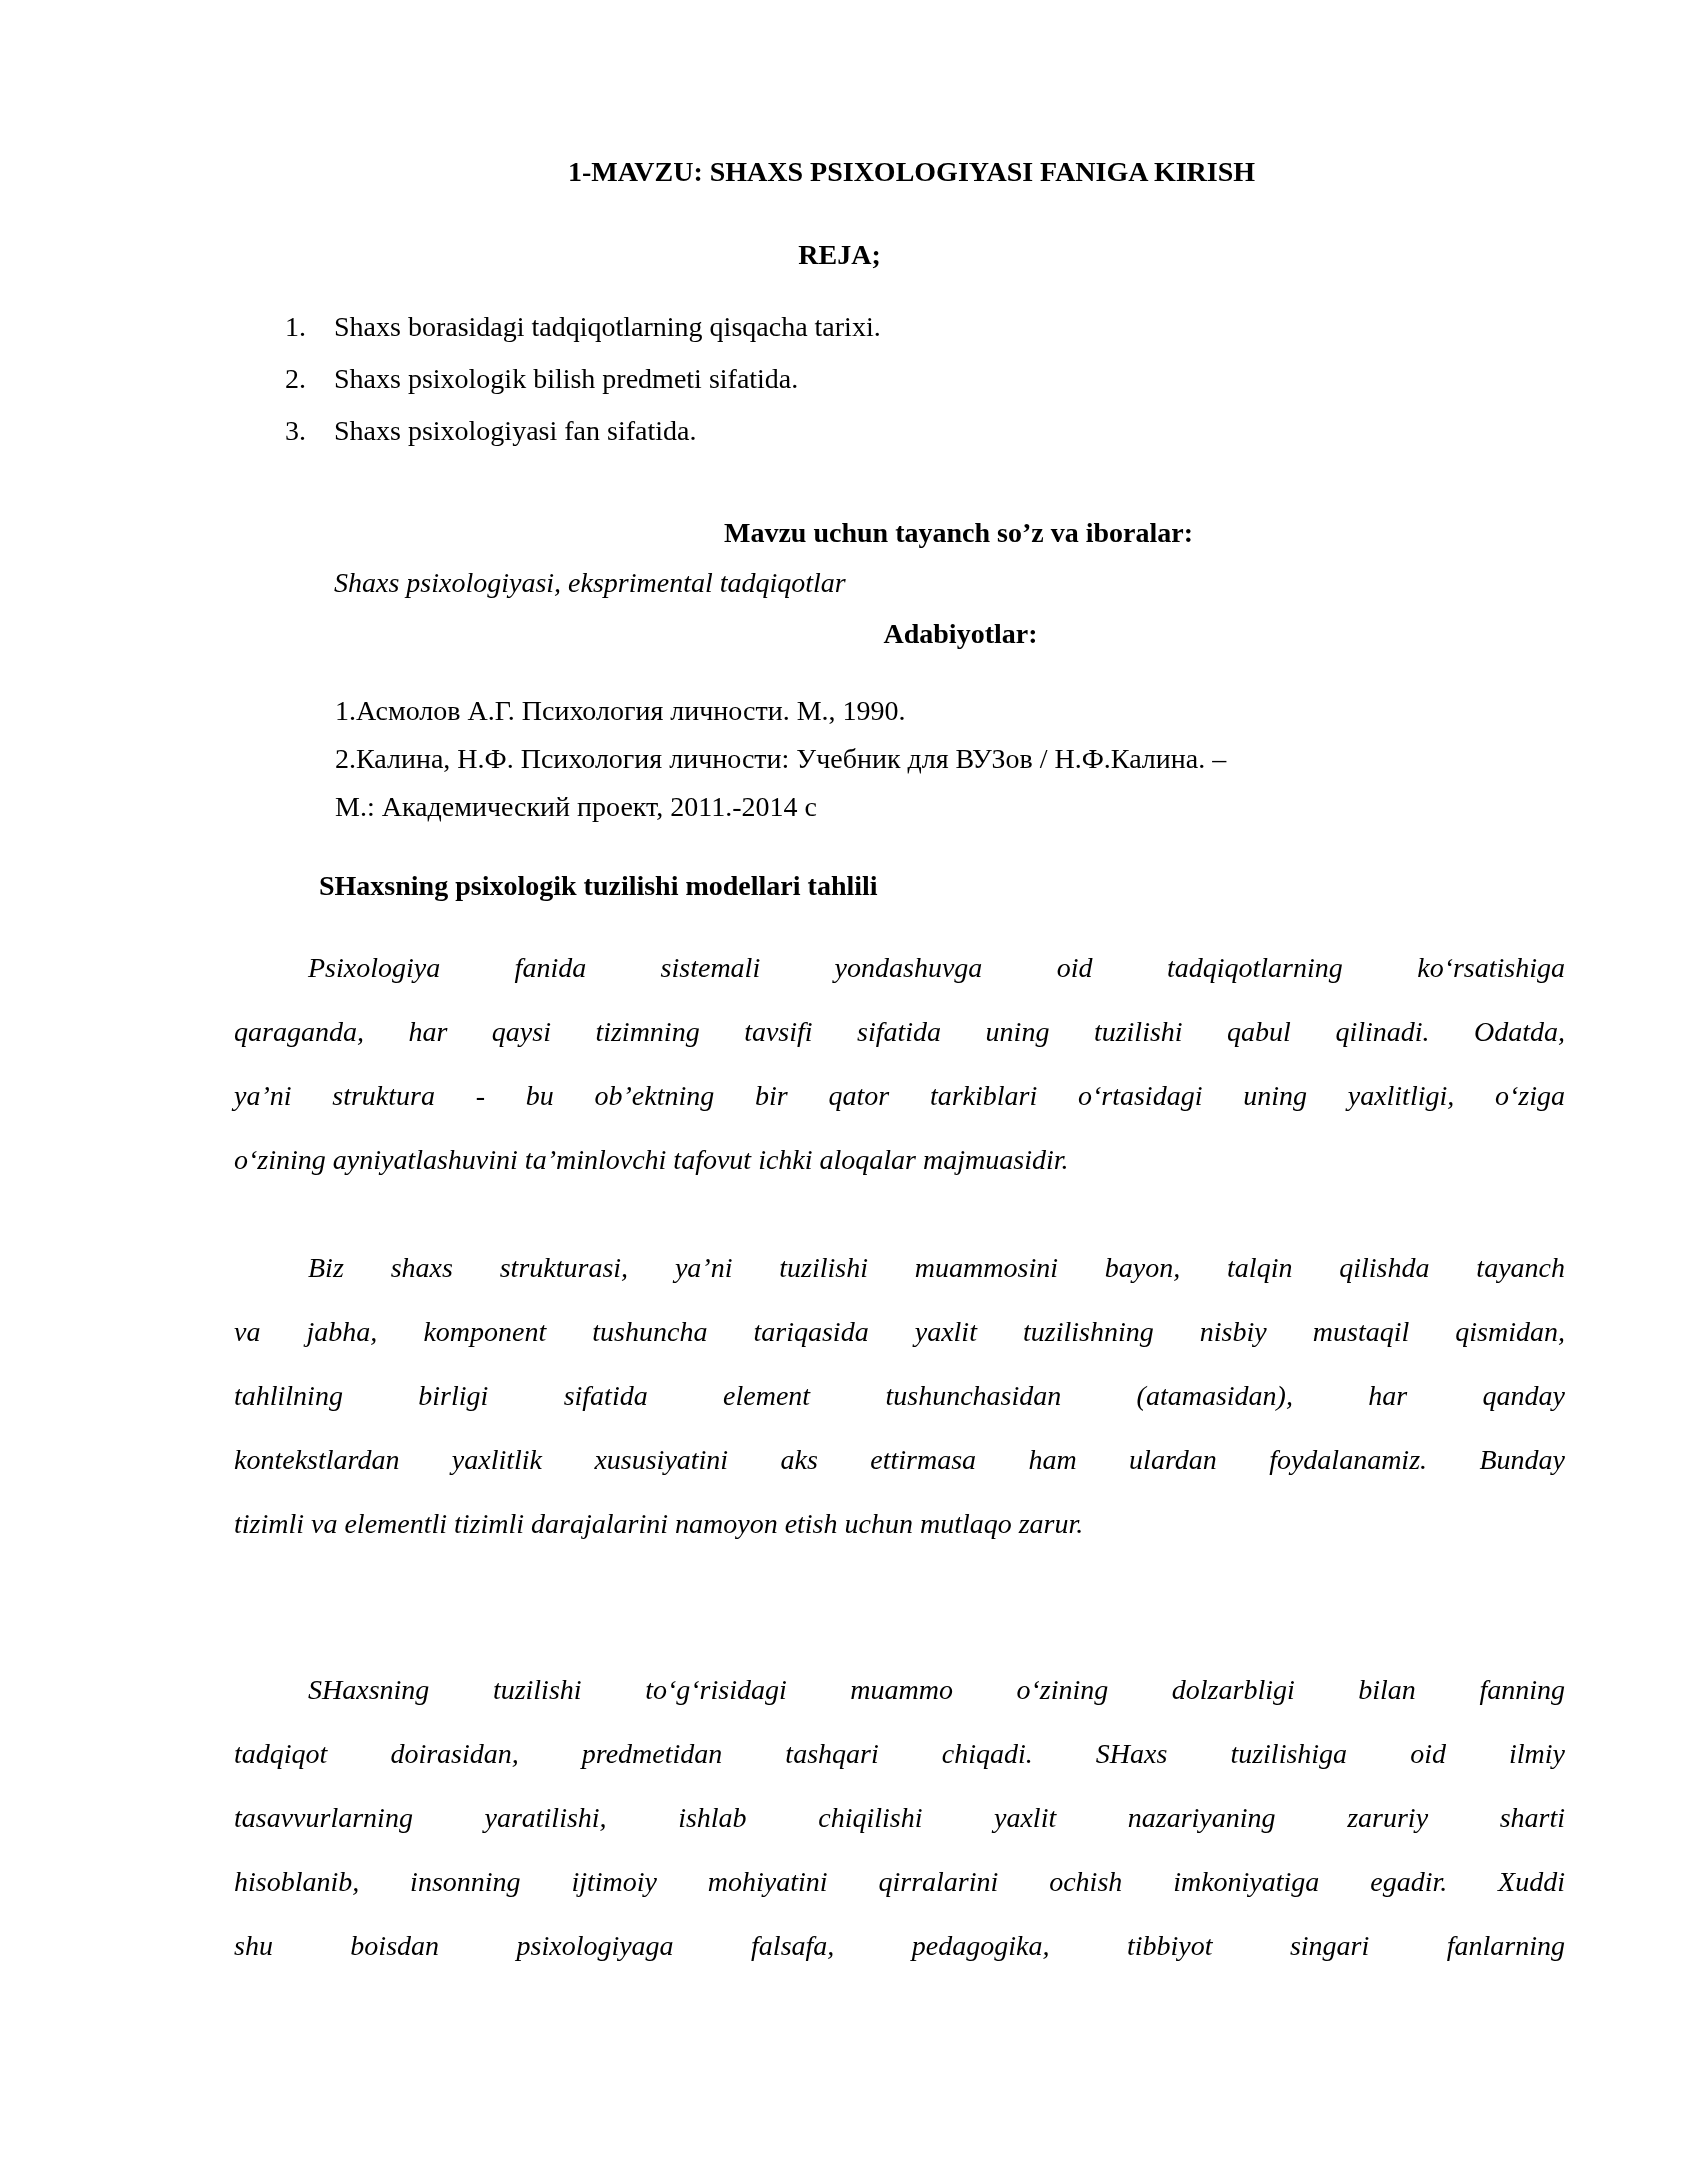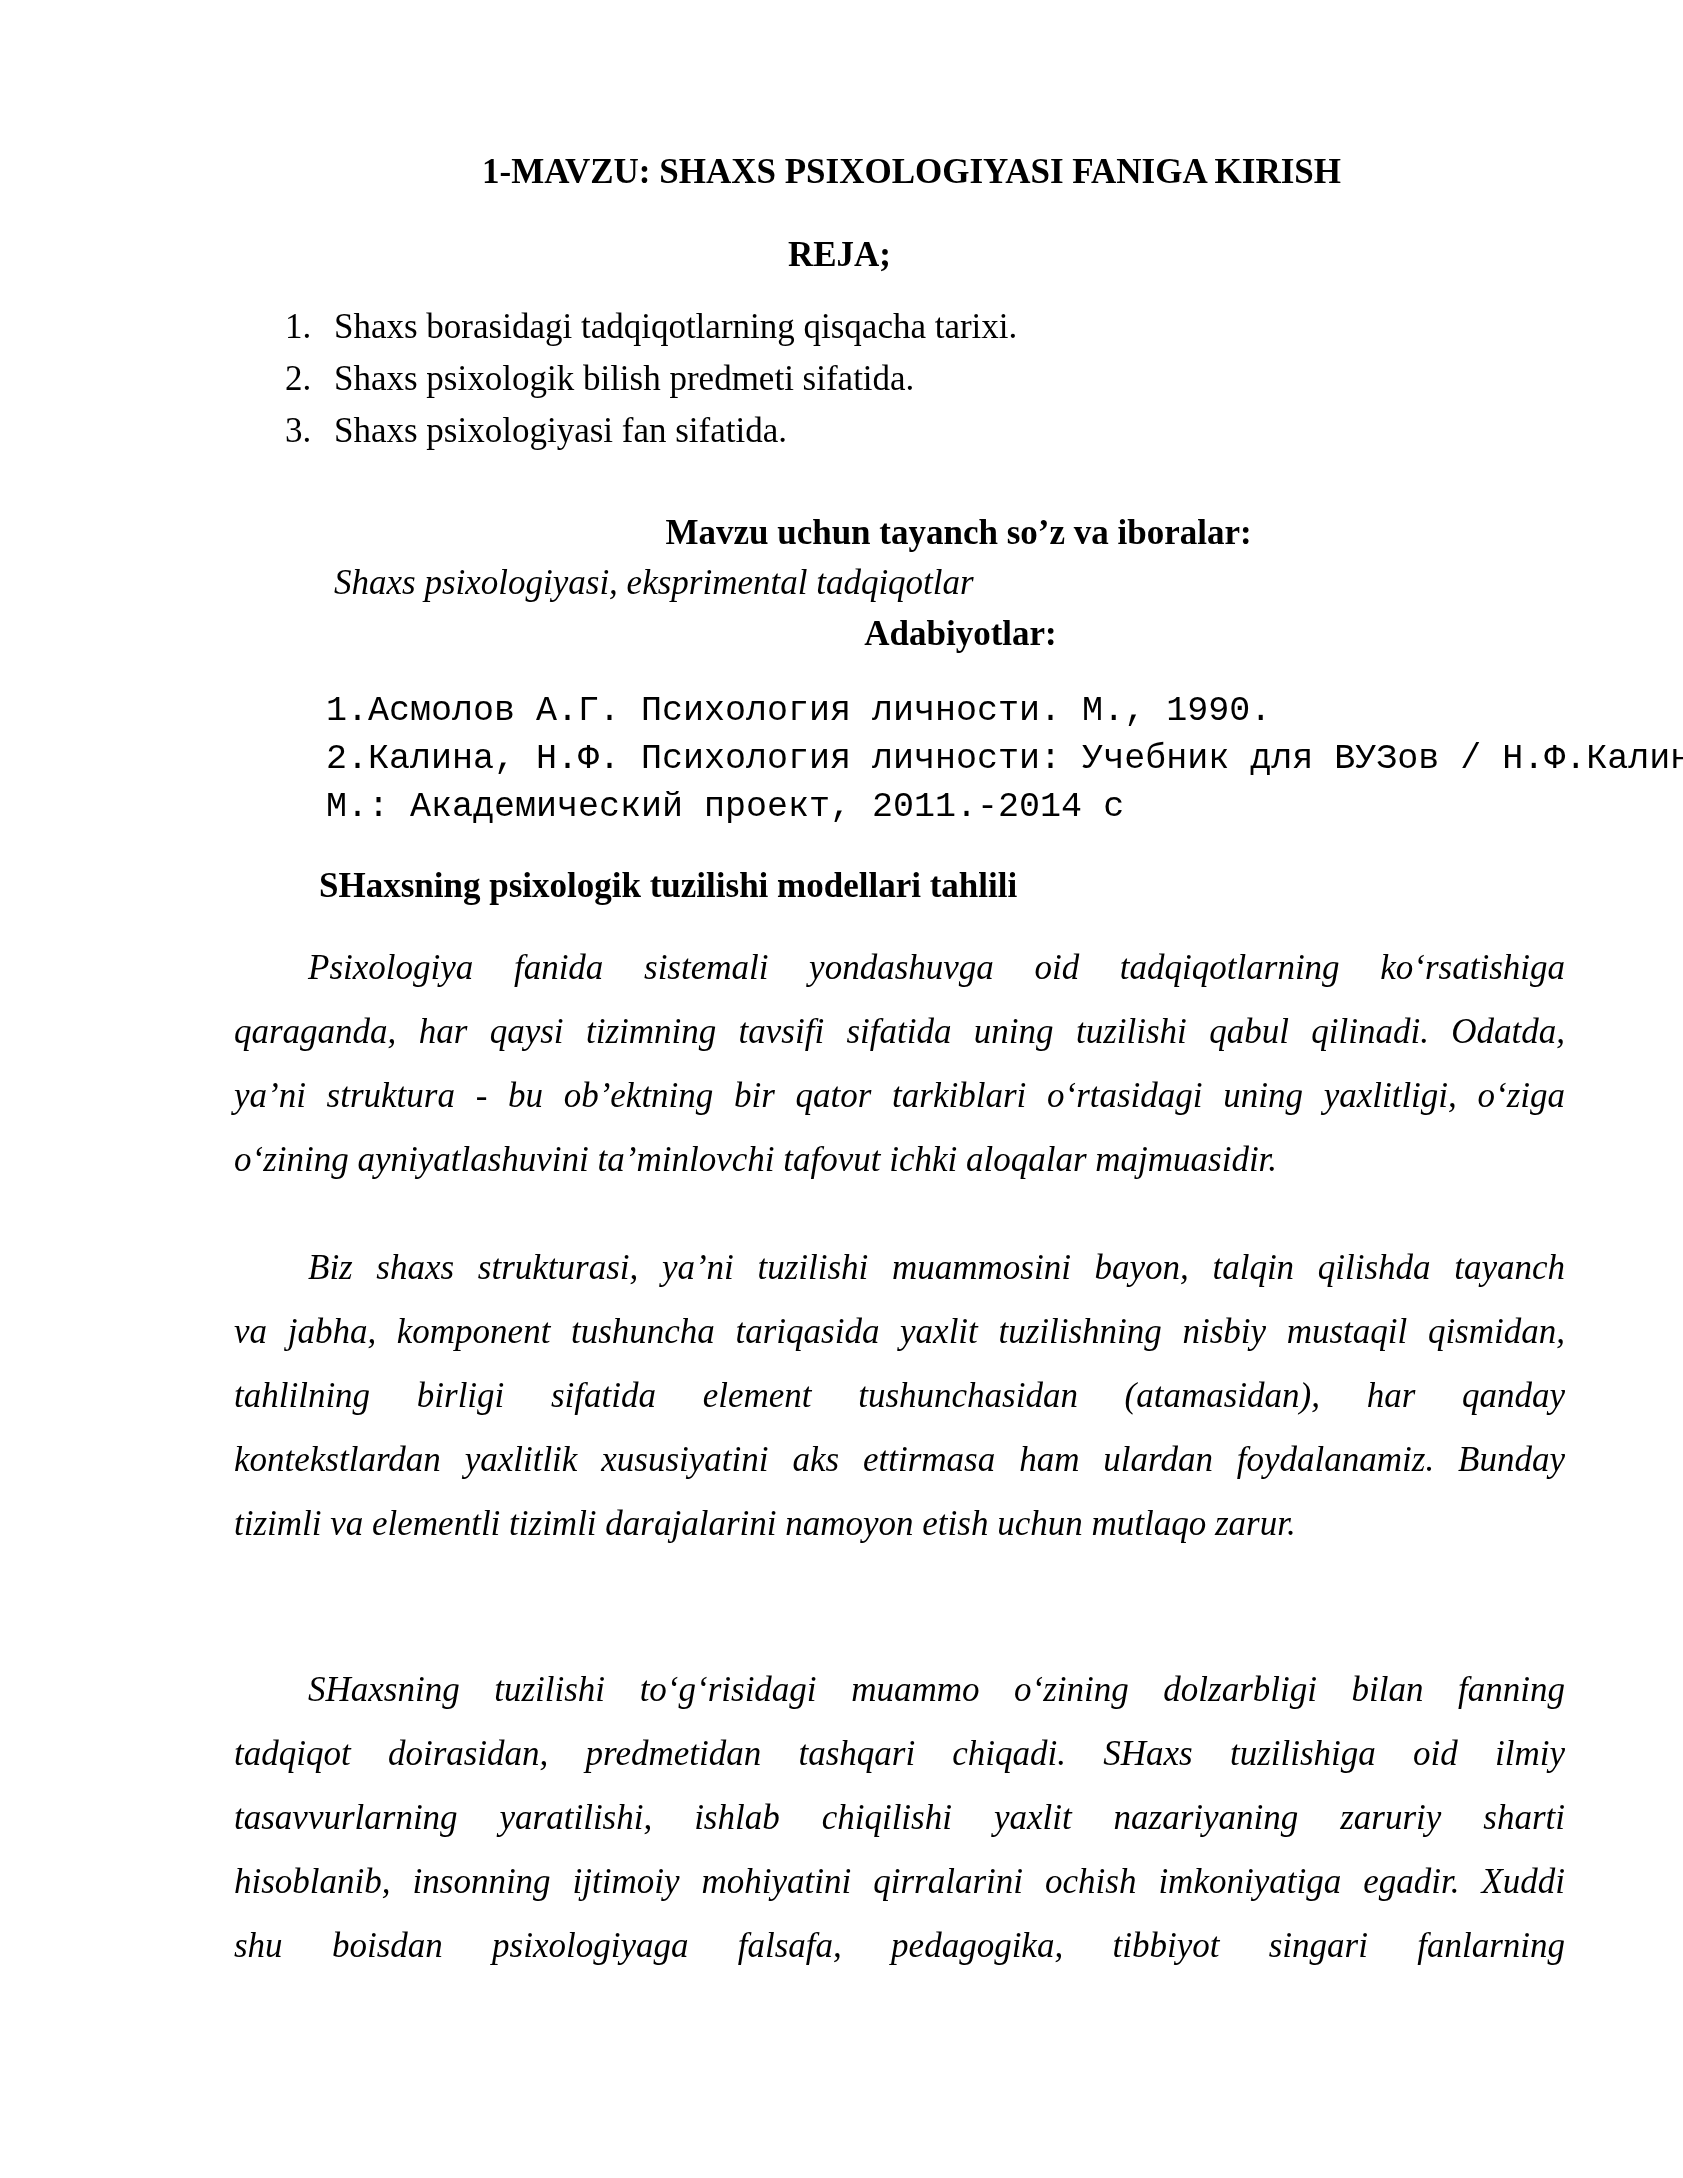--- a/index.html
+++ b/index.html
@@ -7,39 +7,39 @@
     position: relative;
     width: 1683px;
     height: 2178px;
     background: #ffffff;
     color: #000000;
     font-family: "Liberation Serif", "DejaVu Serif", serif;
     overflow: hidden;
   }
   .abs { position: absolute; }
   .b { font-weight: bold; }
-  .fs { font-size: 35px; }
+  .fs { font-size: 28px; }
   .center { text-align: center; }
   .nowrap { white-space: nowrap; }
 
   
   .doc-title   { left: 246px; top: 149px; width: 1331px; line-height: 46px; }
   .reja        { left: 174px; top: 232px; width: 1331px; line-height: 46px; }
   .kw-heading  { left: 293px; top: 510px; width: 1331px; line-height: 46px; }
   .kw-line     { left: 334px; top: 560px; line-height: 46px; font-style: italic; }
   .lit-heading { left: 295px; top: 611px; width: 1331px; line-height: 46px; }
   .sec-heading { left: 319px; top: 863px; line-height: 46px; }
 
   
   .plan { left: 285px; top: 301px; }
   .plan-item { line-height: 52px; white-space: nowrap; }
   .plan-item .num { display: inline-block; width: 49px; }
 
   
-  .refs { left: 326px; top: 687px; font-family: Liberation Mono, monospace; }
+  .refs { left: 335px; top: 687px; }
   .ref-line { line-height: 48px; white-space: nowrap; }
 
   
   .para { left: 234px; width: 1331px; font-style: italic; }
   .p1 { top: 936px; }
   .p2 { top: 1236px; }
   .p3 { top: 1658px; }
   .pline { line-height: 64px; }
   .j { text-align: justify; text-align-last: justify; }
   .indent { text-indent: 74px; }

